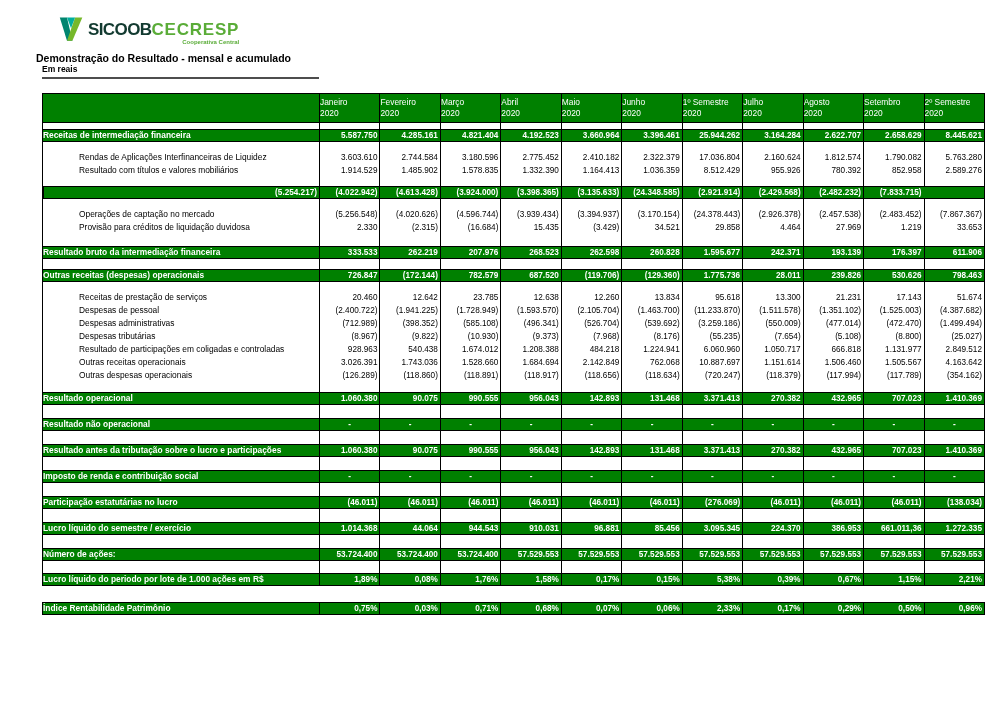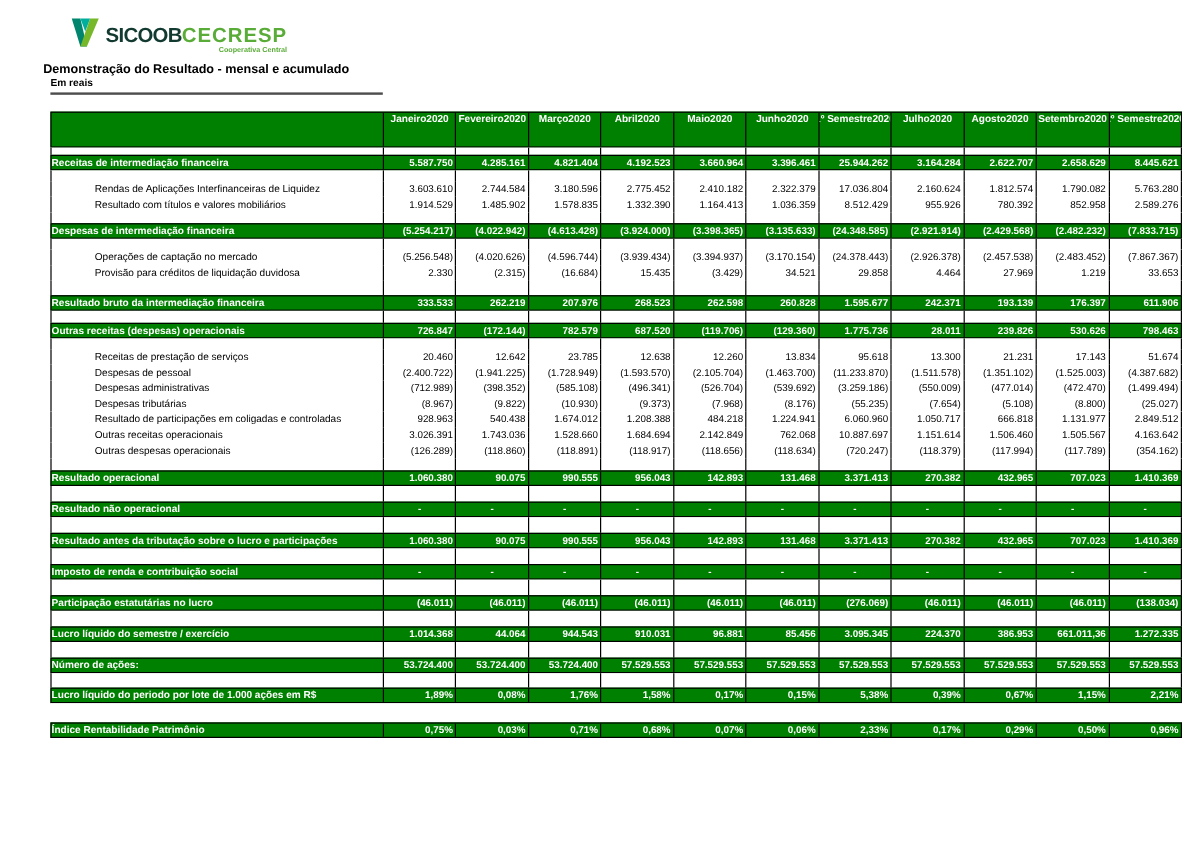--- a/index.html
+++ b/index.html
@@ -1,40 +1,40 @@
 <!DOCTYPE html>
 <html style="--green: #008000;"><head>
 <meta charset="utf-8">
 <style>
   *{box-sizing:border-box;margin:0;padding:0}
   html,body{width:1000px;height:707px}
   body{background:#fff;color:#000;font-family:"Liberation Sans",sans-serif;position:relative;overflow:hidden}
 
-  .logo{position:absolute;left:58px;top:15px;display:flex;align-items:flex-start}
+  .logo{position:absolute;left:58px;top:15px;display:flex;align-items:center}
   .mark{width:27px;height:26px;margin-right:3px}
   .brandcol{display:flex;flex-direction:column}
   .brandline{display:flex;align-items:baseline;line-height:1;margin-top:6px}
   .brand{font-weight:bold;font-size:17px;letter-spacing:-0.6px;color:#123a30}
   .suffix{font-weight:bold;font-size:17px;letter-spacing:0.8px;color:#5aac38}
   .tagline{font-size:6px;font-weight:bold;color:#5aac38;text-align:right;margin-top:1px}
 
   .title{position:absolute;left:36px;top:52px;font-size:10.5px;font-weight:bold}
   .unit{position:absolute;left:42px;top:64px;width:277px;border-bottom:2px solid #4d4d4d;padding-bottom:3px;font-size:8.5px;font-weight:bold}
 
   .table-wrap{position:absolute;left:42px;top:93px;width:943px}
   .row{display:grid;grid-template-columns:276px repeat(11,1fr)}
   .row.header{height:30px;background:var(--green);border:1px solid #000;color:#fff}
   .row.section{height:13px;background:var(--green);border:1px solid #000;color:#fff}
   .row.detail{height:13px;border-left:1px solid #000;border-right:1px solid #000;background:#fff}
   .row.spacer{border-left:1px solid #000;border-right:1px solid #000;background:#fff}
   .gap{background:#fff}
 
   .dc{border-left:1px solid #000;text-align:right;padding-right:2px;font-size:8.2px;overflow:hidden;white-space:nowrap}
   .lc{text-align:left;overflow:hidden;white-space:nowrap}
-  .row.header .dc{display:flex;justify-content:center;text-align:center;font-weight:bold;font-size:8.4px;line-height:1.3;padding-right:0}
+  .row.header .dc{display:flex;flex-direction:column;justify-content:center;text-align:left;font-weight:normal;font-size:8.4px;line-height:1.3;padding-right:0}
   .row.section .lc{font-weight:bold;font-size:8.4px;line-height:11px;padding-left:0}
   .row.section .dc{font-weight:bold;line-height:11px}
   .row.detail .lc{font-size:8.4px;line-height:13px;padding-left:36px}
   .row.detail .dc{line-height:13px}
   .dc.dash{text-align:center;padding-right:0}
 </style>
 </head>
 <body>
 
 <div class="page">
@@ -183,21 +183,20 @@
         <div class="dc"></div>
         <div class="dc"></div>
         <div class="dc"></div>
         <div class="dc"></div>
         <div class="dc"></div>
         <div class="dc"></div>
         <div class="dc"></div>
         <div class="dc"></div>
       </div>
       <div class="row section">
-        <div class="lc">Despesas de intermediação financeira</div>
         <div class="dc">(5.254.217)</div>
         <div class="dc">(4.022.942)</div>
         <div class="dc">(4.613.428)</div>
         <div class="dc">(3.924.000)</div>
         <div class="dc">(3.398.365)</div>
         <div class="dc">(3.135.633)</div>
         <div class="dc">(24.348.585)</div>
         <div class="dc">(2.921.914)</div>
         <div class="dc">(2.429.568)</div>
         <div class="dc">(2.482.232)</div>

